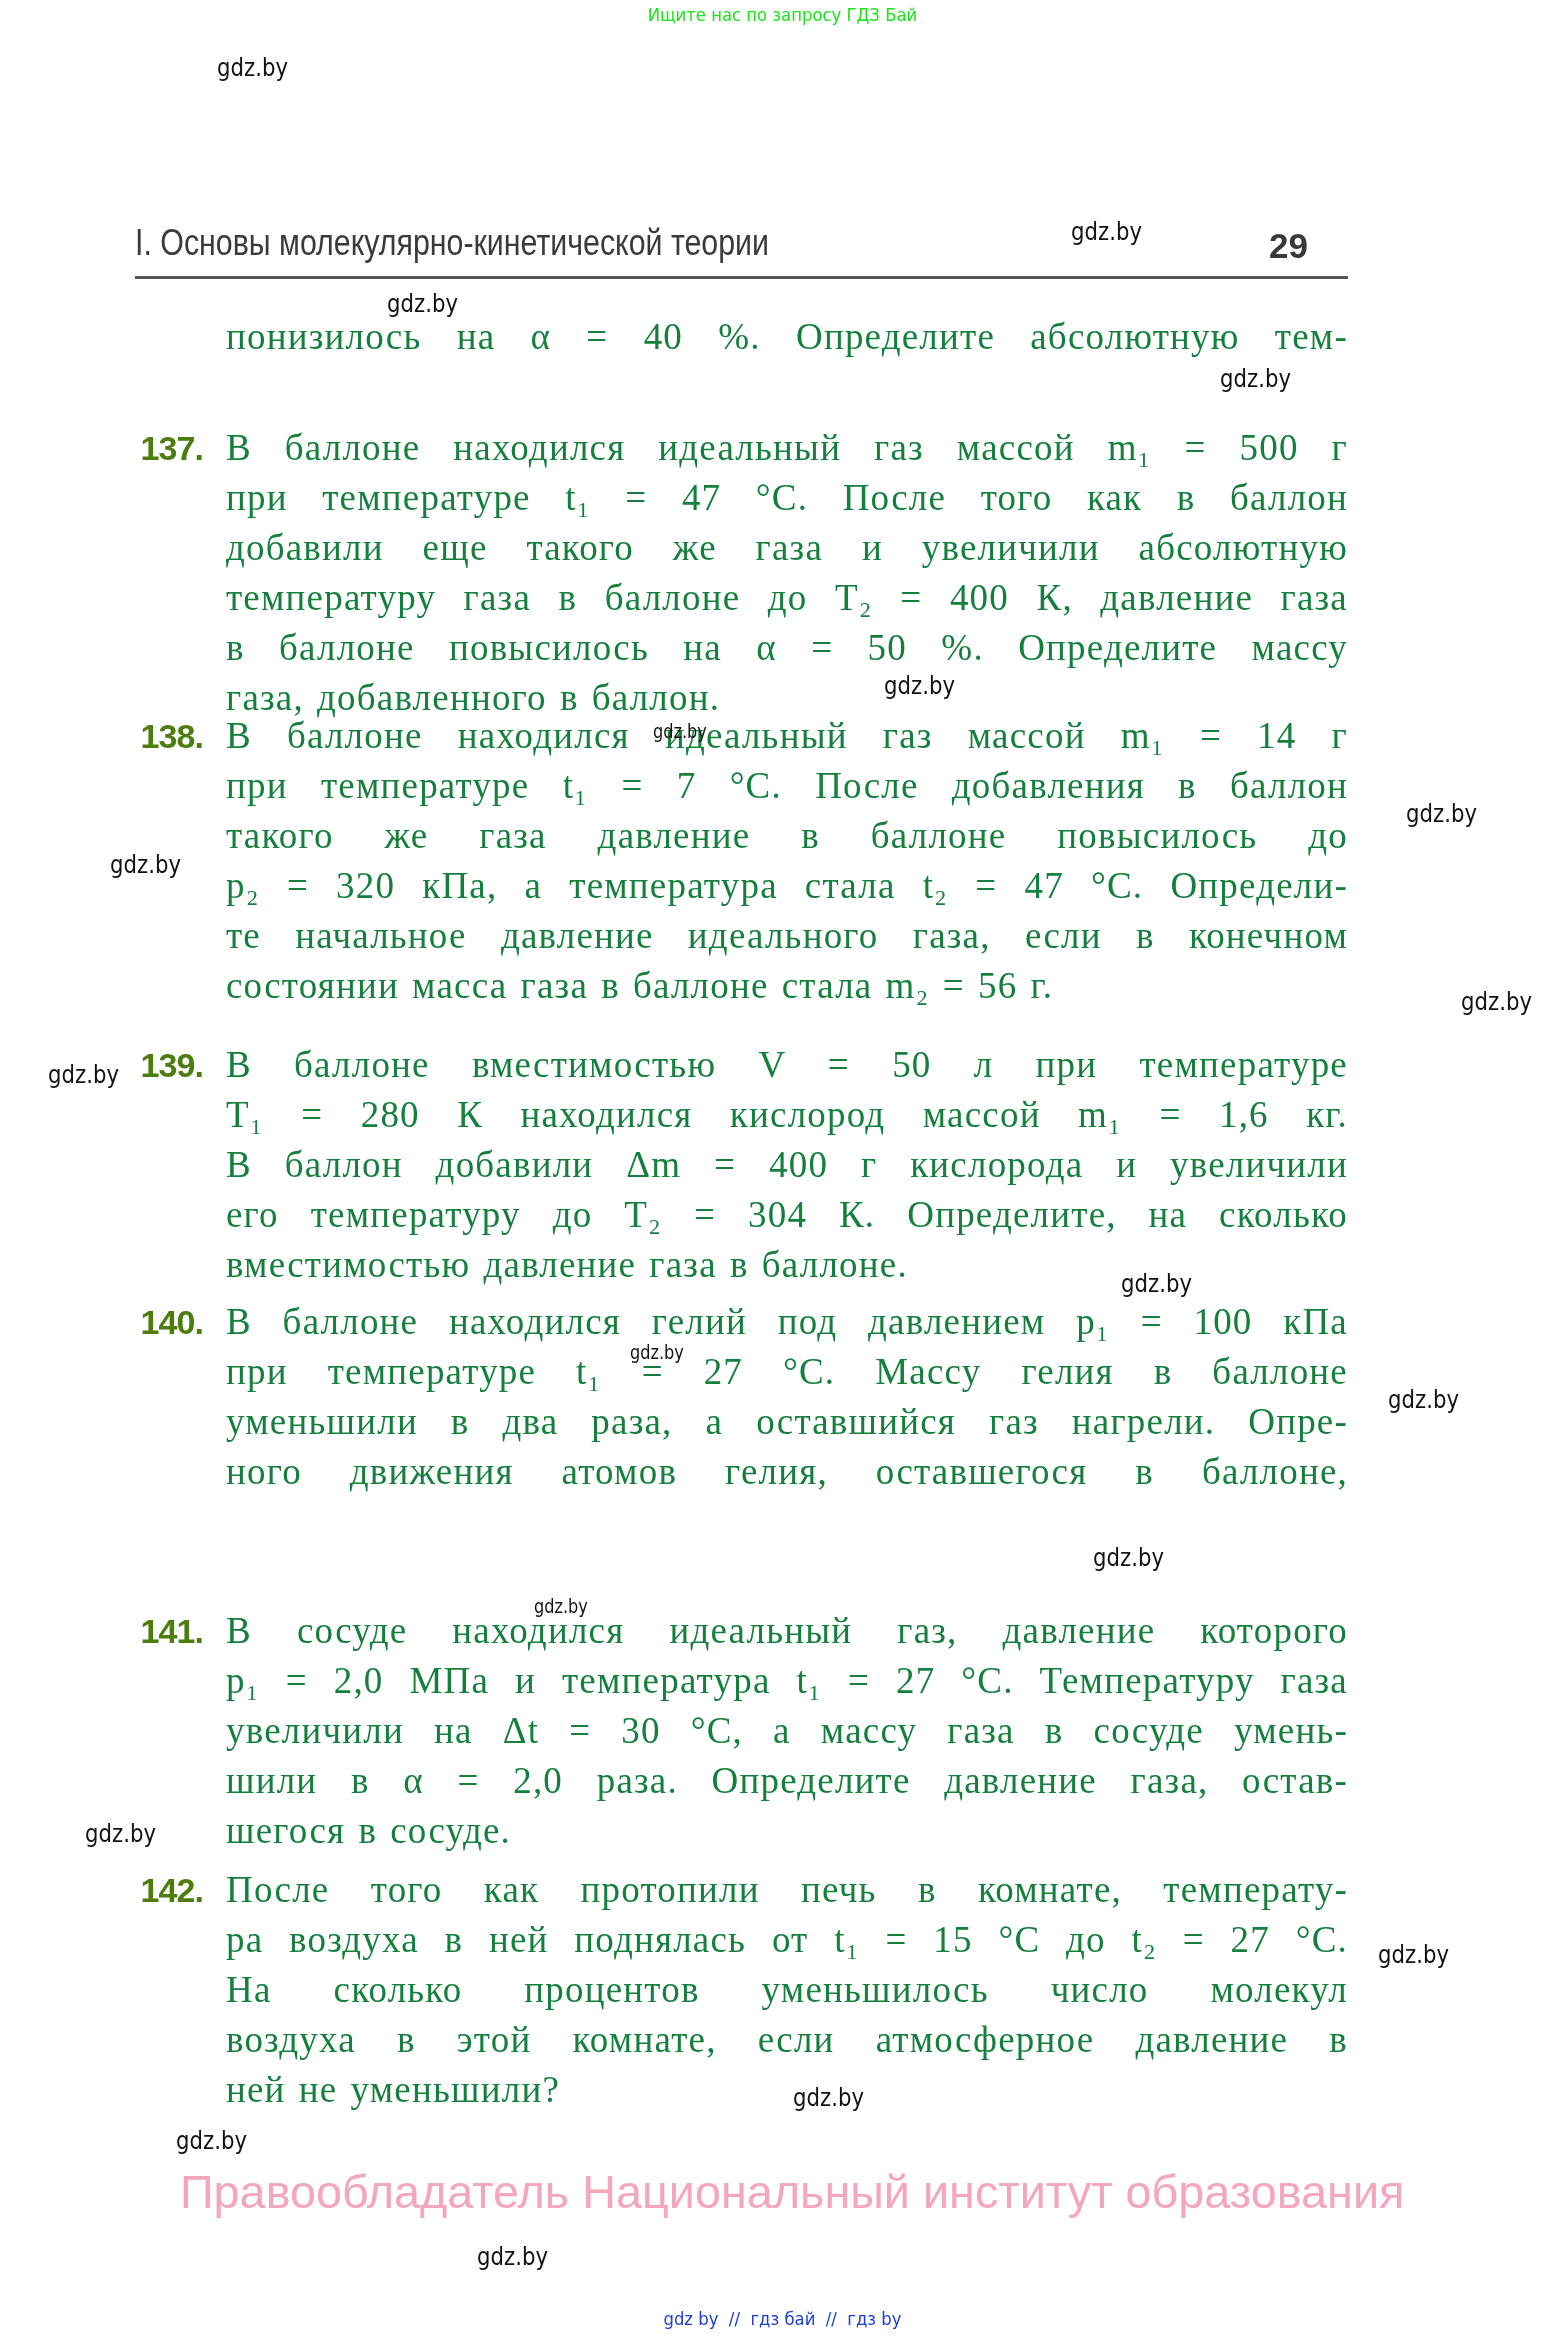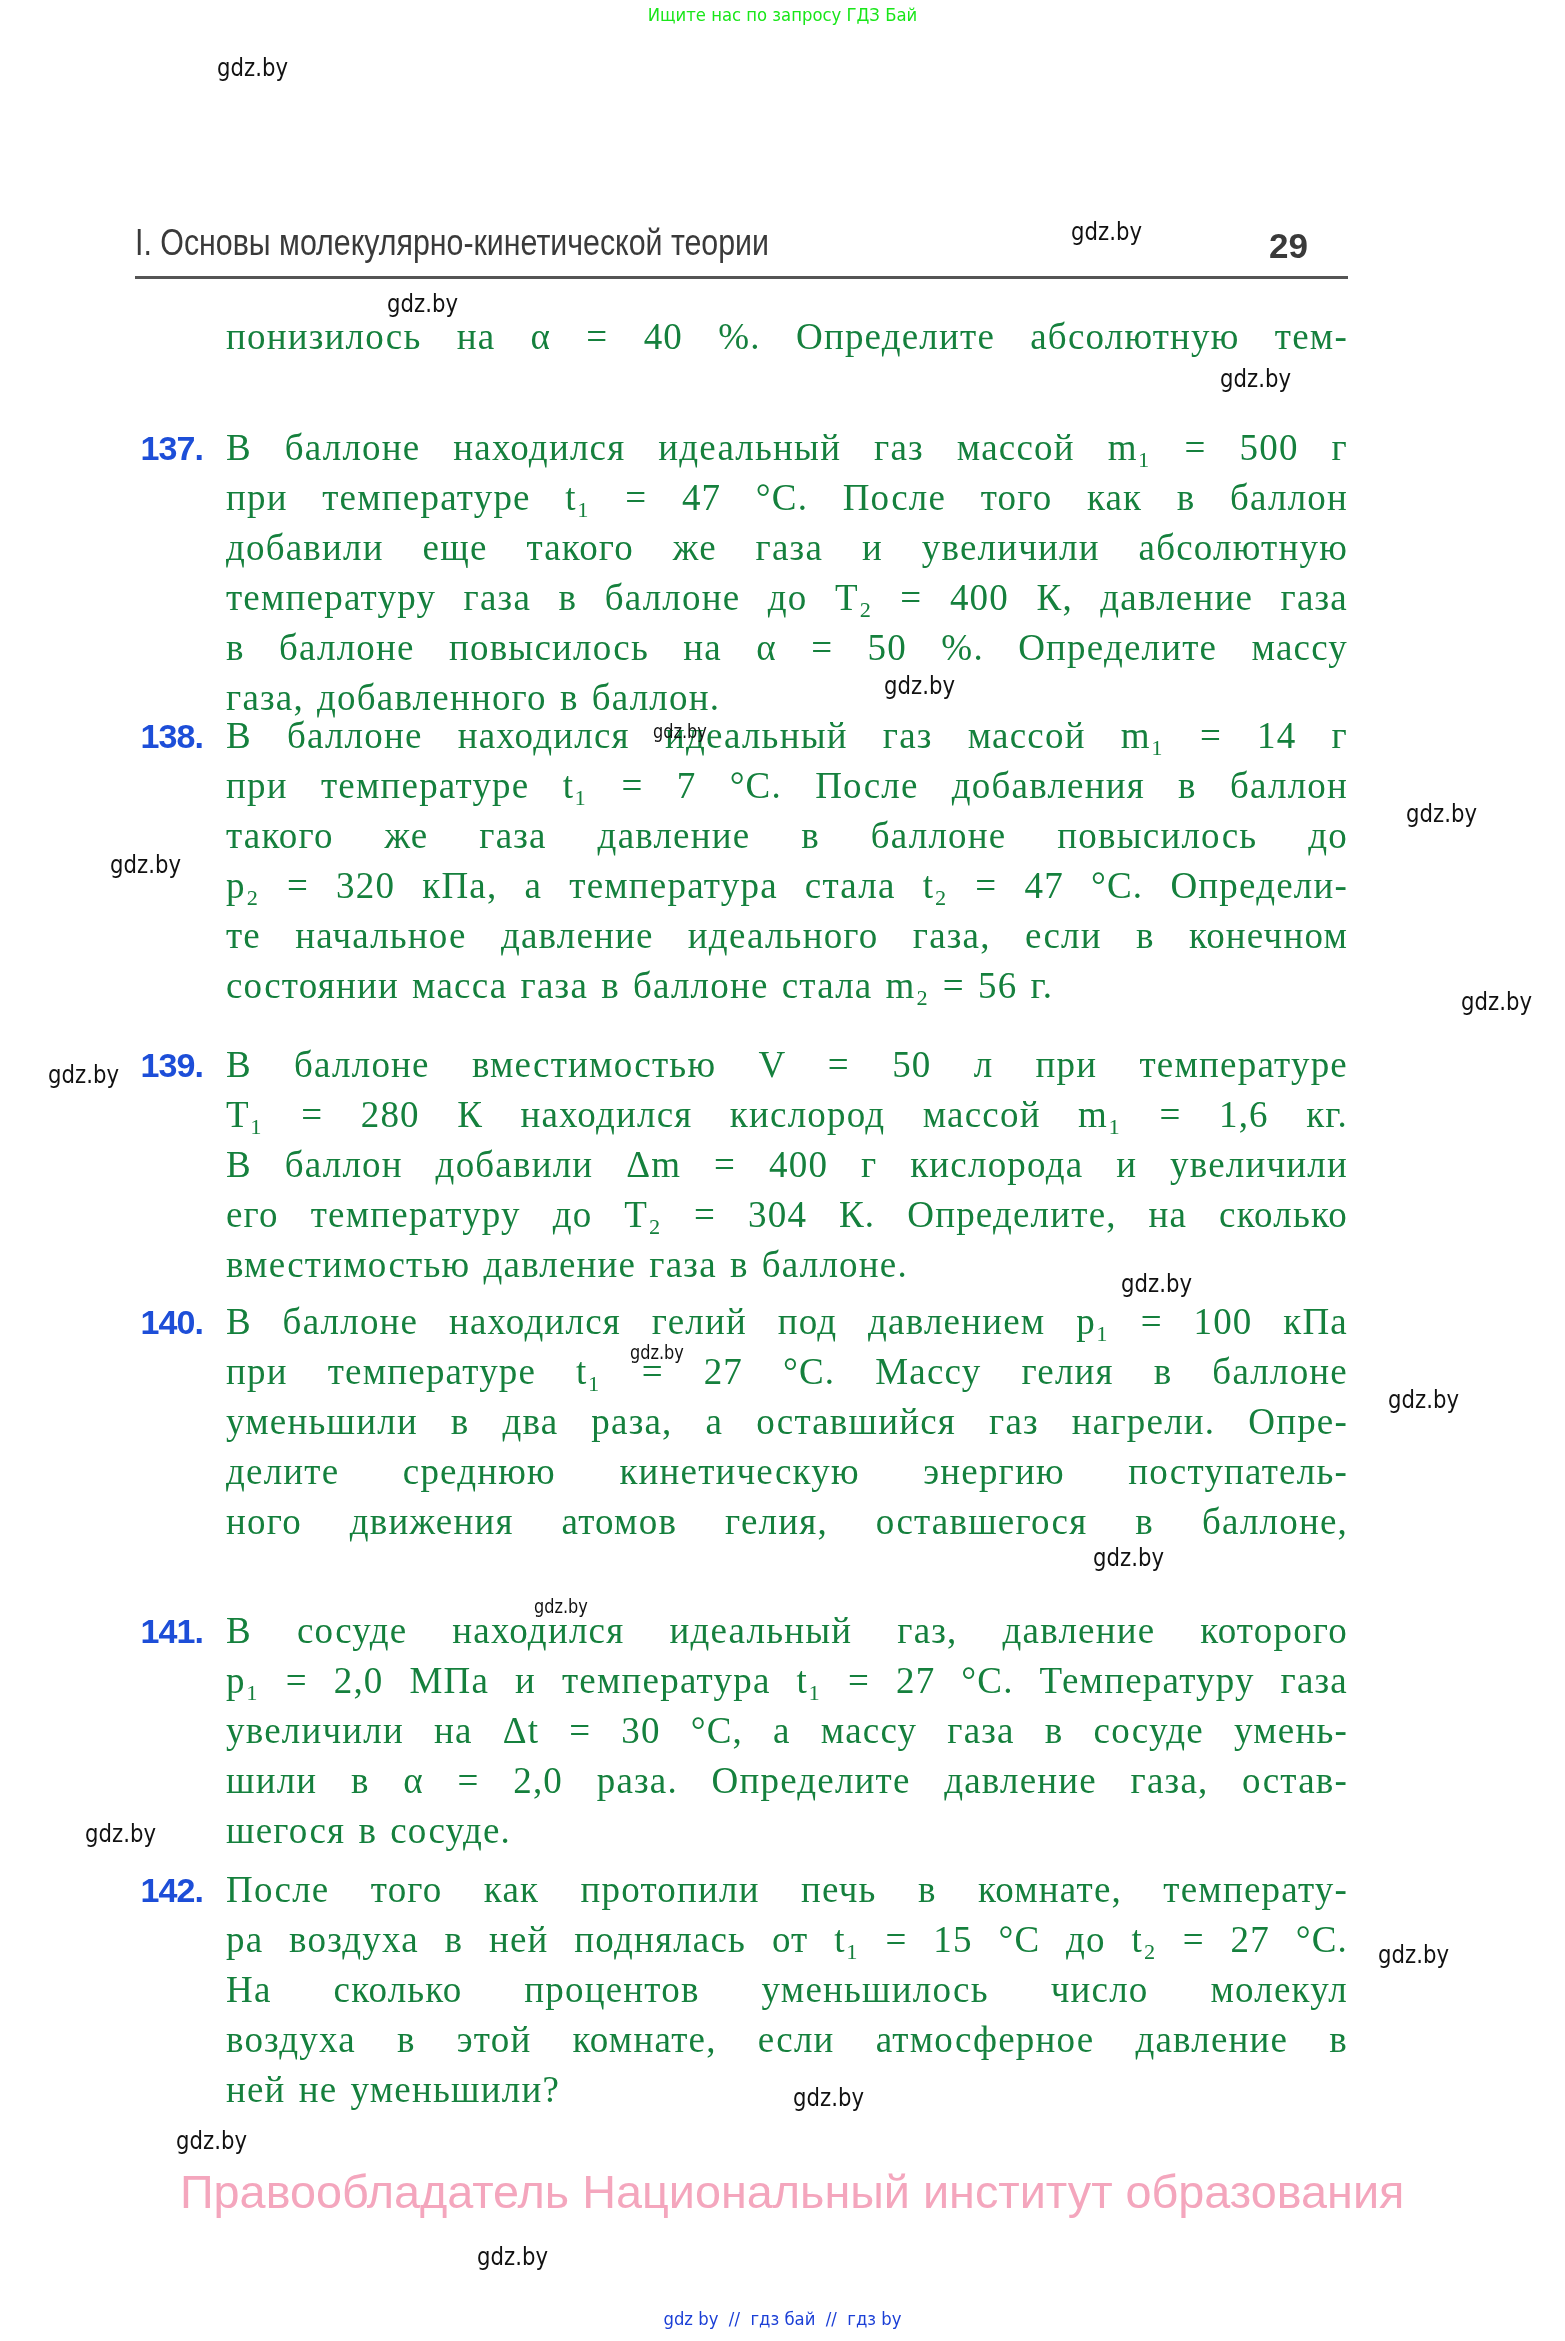--- a/index.html
+++ b/index.html
@@ -17,21 +17,21 @@
   }
   .pagenum {
     left: 1257px; width: 51px; top: 226px; text-align: right;
     font-family: "Liberation Sans", sans-serif; font-weight: bold; font-size: 35px; color: #3a3a3a;
   }
   .rule { left: 135px; top: 276px; width: 1213px; height: 2.7px; background: #555; }
   .problem { left: 135px; width: 1213px; }
   .pnum {
     position: absolute; left: 5.5px; top: 0;
     font-family: "Liberation Sans", sans-serif; font-weight: bold; font-size: 34px;
-    color: #1d4ed8; letter-spacing: -0.9px; line-height: 50px;
+    color: #4d7c0f; letter-spacing: -0.9px; line-height: 50px;
   }
   .ptext {
     margin-left: 91px; width: 1122px;
     font-family: "Liberation Serif", serif; font-size: 37px; color: #15803d;
     line-height: 50px; text-align: justify; letter-spacing: 1.2px; word-spacing: 2.7px;
     hyphens: manual;
   }
   .ptext .ln { display: block; text-align: justify; text-align-last: justify; white-space: nowrap; overflow: visible; }
   .ptext .ln.last { text-align-last: left; }
   .wm {
@@ -99,21 +99,20 @@
     <span class="ln last">вместимостью давление газа в баллоне.</span>
   </div>
 </div>
 
 <div class="abs problem" style="top:1297px;">
   <span class="pnum">140.</span>
   <div class="ptext">
     <span class="ln">В баллоне находился гелий под давлением p₁ = 100 кПа</span>
     <span class="ln">при температуре t₁ = 27 °C. Массу гелия в баллоне</span>
     <span class="ln">уменьшили в два раза, а оставшийся газ нагрели. Опре-</span>
-    <span class="ln">делите среднюю кинетическую энергию поступатель-</span>
     <span class="ln">ного движения атомов гелия, оставшегося в баллоне,</span>
   </div>
 </div>
 
 <div class="abs problem" style="top:1606px;">
   <span class="pnum">141.</span>
   <div class="ptext">
     <span class="ln">В сосуде находился идеальный газ, давление которого</span>
     <span class="ln">p₁ = 2,0 МПа и температура t₁ = 27 °C. Температуру газа</span>
     <span class="ln">увеличили на Δt = 30 °C, а массу газа в сосуде умень-</span>

